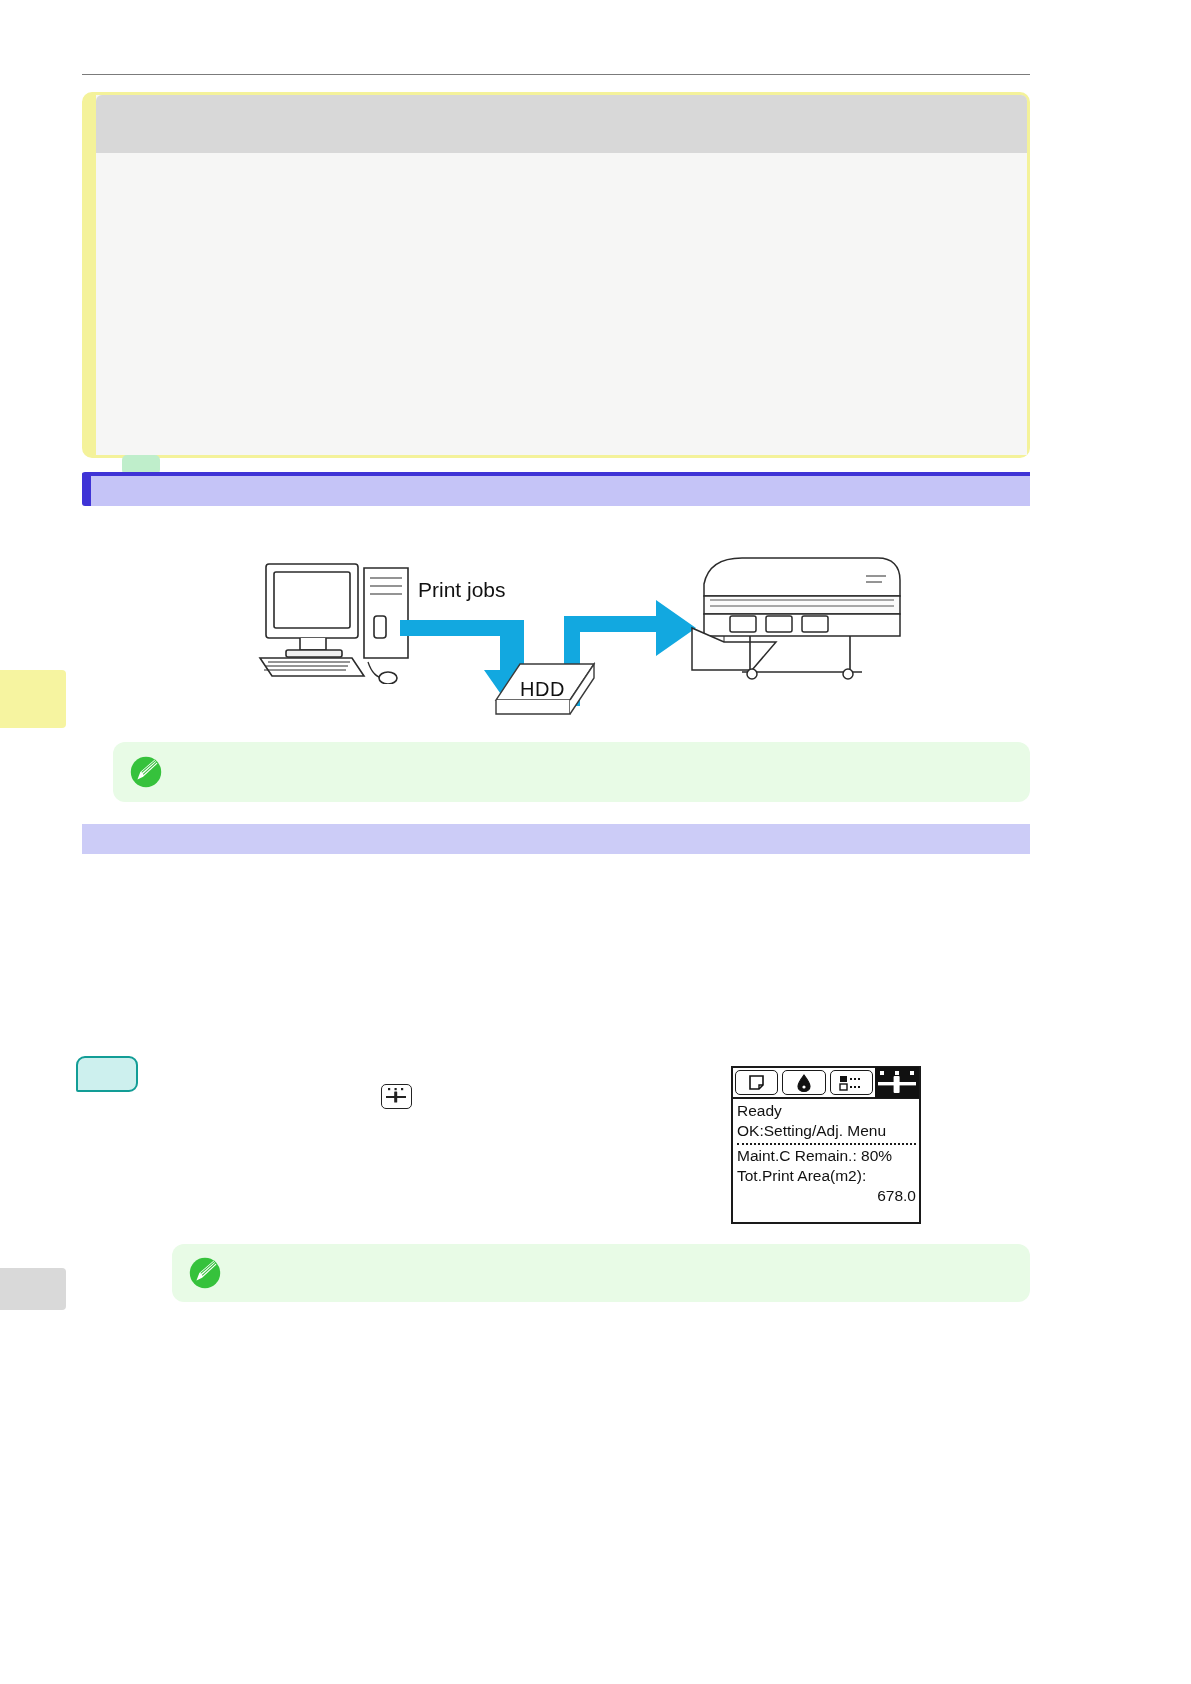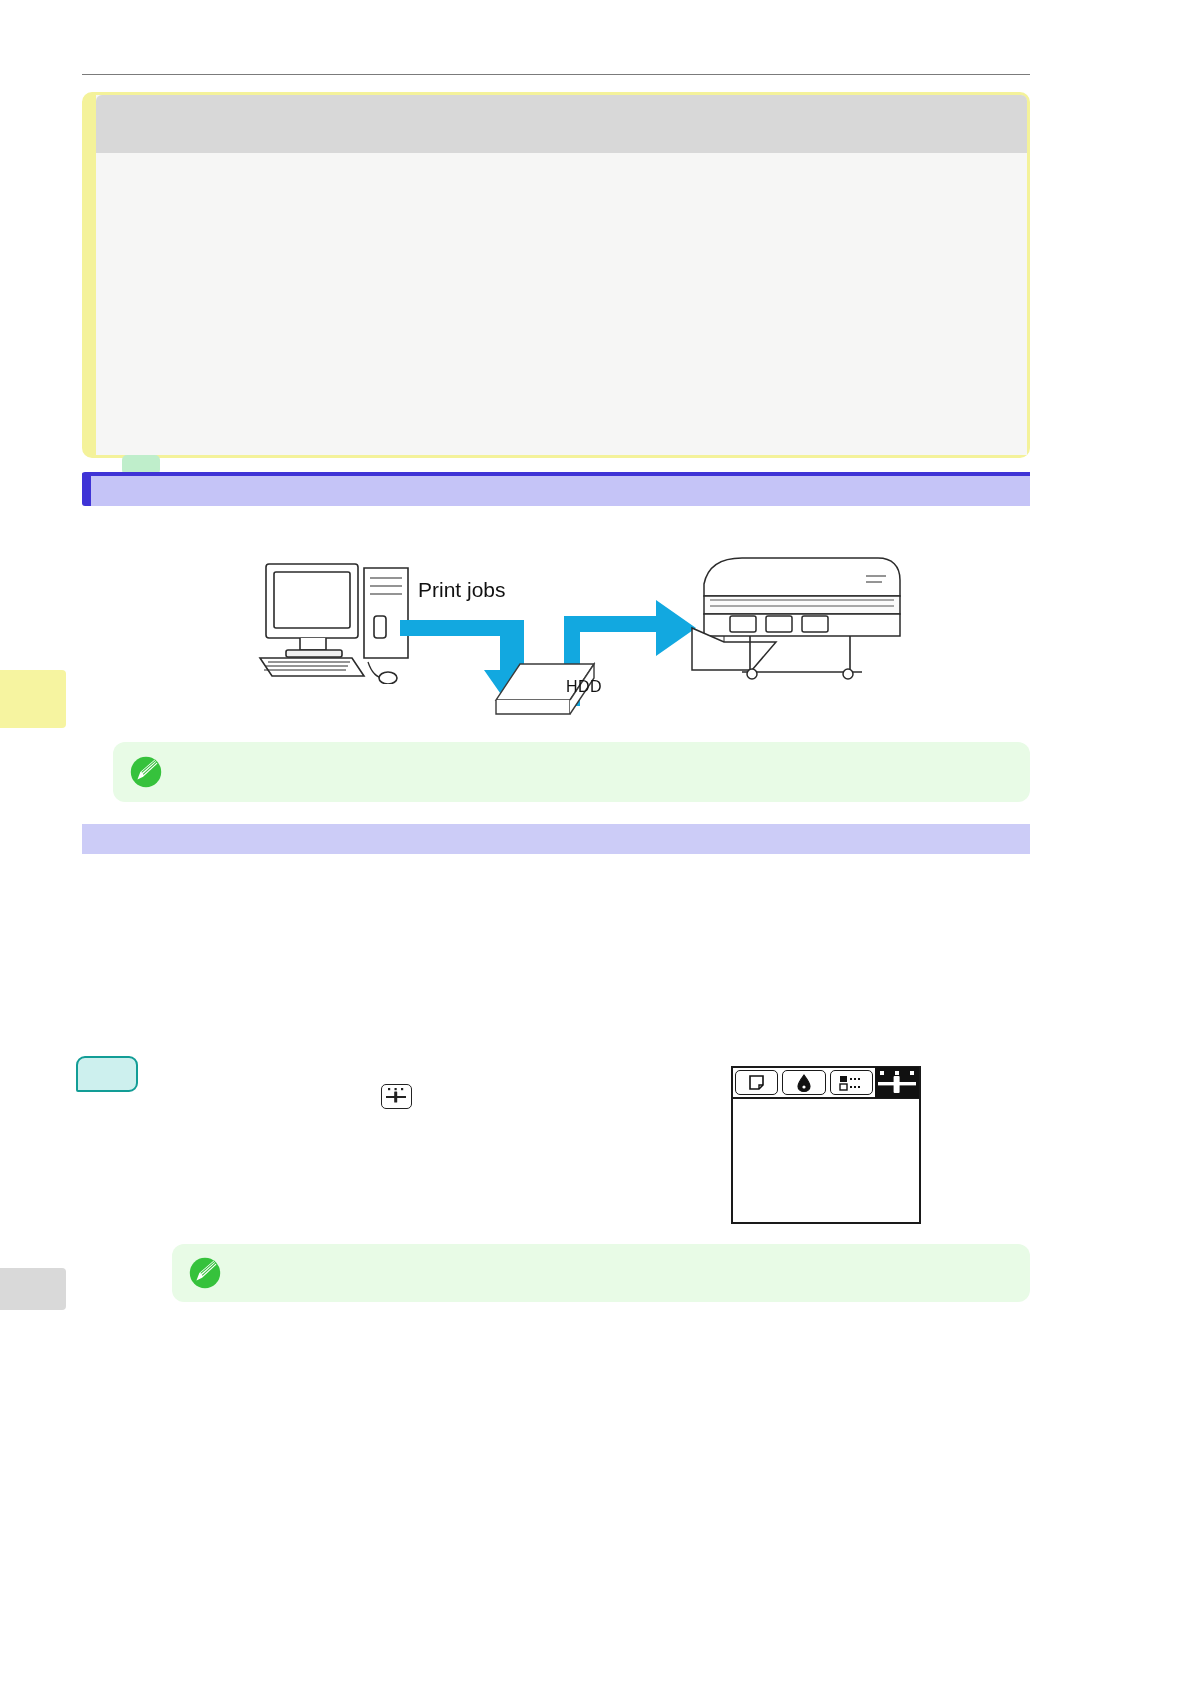--- a/index.html
+++ b/index.html
@@ -128,24 +128,23 @@
     top: 48px;
     font-size: 21px;
     color: #111;
     font-family: "Liberation Sans", sans-serif;
     white-space: nowrap;
   }
   .hdd-label {
     position: absolute;
     left: 438px;
     top: 148px;
-    font-size: 16px;
+    font-size: 20px;
     color: #111;
     letter-spacing: 0.5px;
-    margin-left: 46px;
   }
 
   
   .note-box {
     position: absolute;
     left: 113px;
     box-sizing: border-box;
     width: 917px;
     background: #e8fbe6;
     border-radius: 12px;
@@ -413,20 +412,28 @@
             <rect x="4" y="3" width="4" height="4"></rect>
             <rect x="19" y="3" width="4" height="4"></rect>
             <rect x="34" y="3" width="4" height="4"></rect>
             <rect x="2" y="14" width="38" height="3.4"></rect>
             <rect x="17.6" y="8" width="6" height="17" rx="1"></rect>
           </g>
         </svg>
       </div>
     </div>
 
+    <div class="lcd-lines">
+      <div class="lcd-line">Ready</div>
+      <div class="lcd-line">OK:Setting/Adj. Menu</div>
+      <div class="lcd-sep"></div>
+      <div class="lcd-line">Maint.C Remain.: 80%</div>
+      <div class="lcd-line">Tot.Print Area(m2):</div>
+      <div class="lcd-line right">678.0</div>
+    </div>
   </div>
 
   <div class="note-box second">
     <svg class="note-icon" viewBox="0 0 40 40">
       <circle cx="20" cy="20" r="16" fill="#36c23c"></circle>
       <g fill="#ffffff">
         <path d="M11 28 L14 20 L29 7 L32 11 L17 25 Z"></path>
       </g>
       <g stroke="#36c23c" stroke-width="1.1">
         <path d="M15.5 20.5 L30.5 7.5 M17 22.5 L31.5 9.2"></path>

